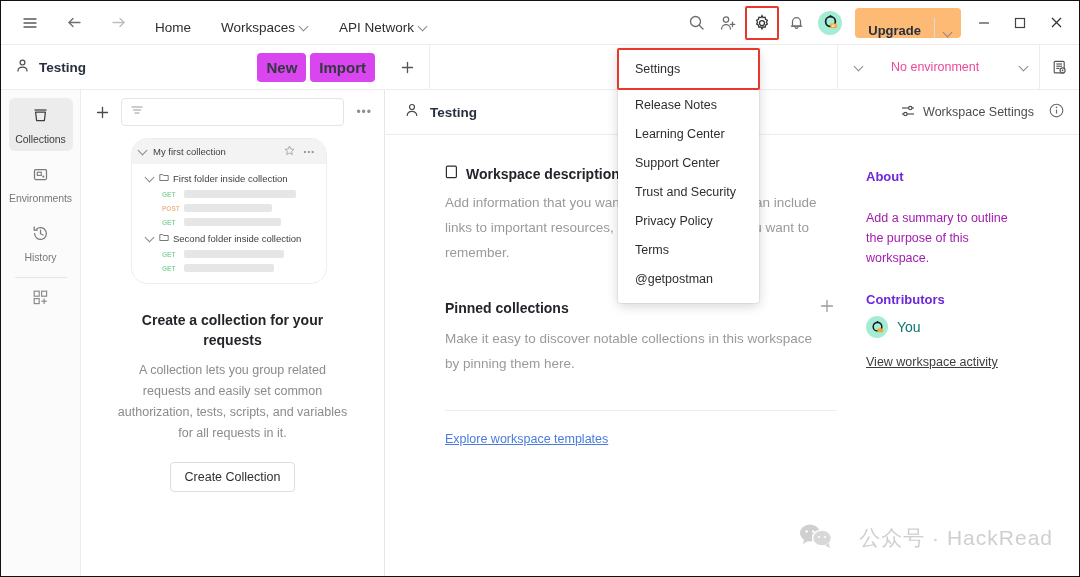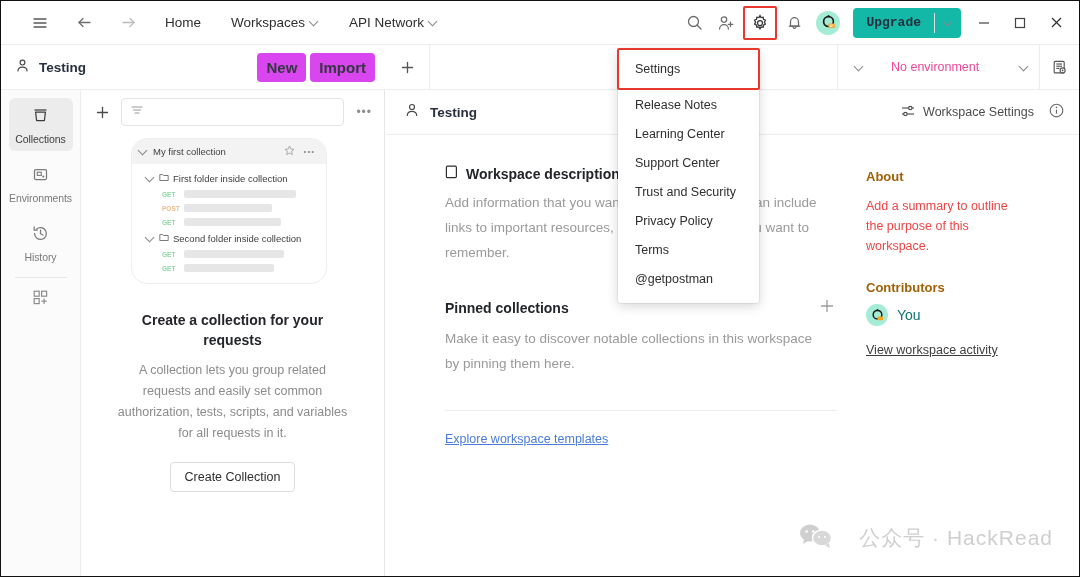--- a/index.html
+++ b/index.html
@@ -19,21 +19,21 @@
   }
 
   
   .topbar {
     position: absolute; top: 0; left: 0;
     width: 1078px; height: 44px;
     background: #ffffff;
     display: flex; align-items: center;
     border-bottom: 1px solid #ededed;
   }
-  .tb-left { display: flex; align-items: center; gap: 12px; padding-left: 23px; }
+  .tb-left { display: flex; align-items: flex-end; gap: 12px; padding-left: 13px; }
   .tb-icon {
     width: 32px; height: 32px;
     display: flex; align-items: center; justify-content: center;
     color: #6b6b6b; border-radius: 4px;
   }
   .tb-link {
     font-size: 13.5px; color: #2e2e2e; padding: 4px 9px;
     display: flex; align-items: center; gap: 5px; border-radius: 4px;
     white-space: nowrap;
   }
@@ -58,22 +58,22 @@
   .redbox {
     position: absolute; inset: 0;
     border: 2px solid #e8372c; border-radius: 2px;
   }
   .avatar {
     width: 24px; height: 24px; border-radius: 50%;
     background: #a5ecd7; position: relative; margin: 0 5px;
     display: flex; align-items: center; justify-content: center;
   }
   .upgrade {
-    display: flex; align-items: center; height: 30px;
-    background: #14b8a6; border-radius: 4px; margin-left: 6px; margin-right: 4px; font-family: Liberation Mono, monospace;
+    display: flex; align-items: flex-end; height: 30px;
+    background: #fdba74; border-radius: 4px; margin-left: 6px; margin-right: 4px;
   }
   .upgrade-label {
     font-size: 13px; font-weight: bold; color: #28303f; padding: 0 13px;
   }
   .upgrade-div { width: 1px; height: 20px; background: #dcdcdc; }
   .upgrade-chev { width: 26px; display: flex; align-items: center; justify-content: center; }
   .wbtn { width: 34px; height: 34px; display: flex; align-items: center; justify-content: center; color: #444; }
 
   
   .lhead {
@@ -204,22 +204,22 @@
     display: flex; align-items: center; gap: 8px;
     font-size: 14px; font-weight: bold; color: #23252a;
   }
   .sec-body { font-size: 13.5px; color: #9a9a9a; line-height: 25px; margin-top: 8px; max-width: 375px; }
   .pin-head { display: flex; align-items: center; margin-top: 33px; width: 390px; }
   .pin-plus { margin-left: auto; color: #9b9b9b; }
   .divider { width: 392px; height: 1px; background: #ededed; margin-top: 34px; }
   .link { font-size: 12.5px; color: #4a7cdc; margin-top: 21px; display: inline-block; }
 
   .content-side { width: 210px; padding: 34px 0 0 10px; }
-  .side-h { font-size: 13px; font-weight: bold; color: #a16207; }
-  .side-p { font-size: 12.5px; color: #ef4444; line-height: 20px; margin-top: 12px; max-width: 155px; }
+  .side-h { font-size: 13px; font-weight: bold; color: #6d28d9; }
+  .side-p { font-size: 12.5px; color: #a21caf; line-height: 20px; margin-top: 24px; max-width: 155px; }
   .contrib { display: flex; align-items: center; gap: 9px; margin-top: 9px; }
   .contrib-name { font-size: 14px; color: #0f766e; }
   .side-link { font-size: 12.5px; color: #3d3d3d; text-decoration: underline; margin-top: 17px; display:inline-block;}
 
   
   .menu {
     position: absolute; top: 48px; left: 617px;
     width: 141px; background: #ffffff;
     border-radius: 3px;
     box-shadow: 0 3px 12px rgba(0,0,0,0.17), 0 0 0 1px rgba(0,0,0,0.05);

